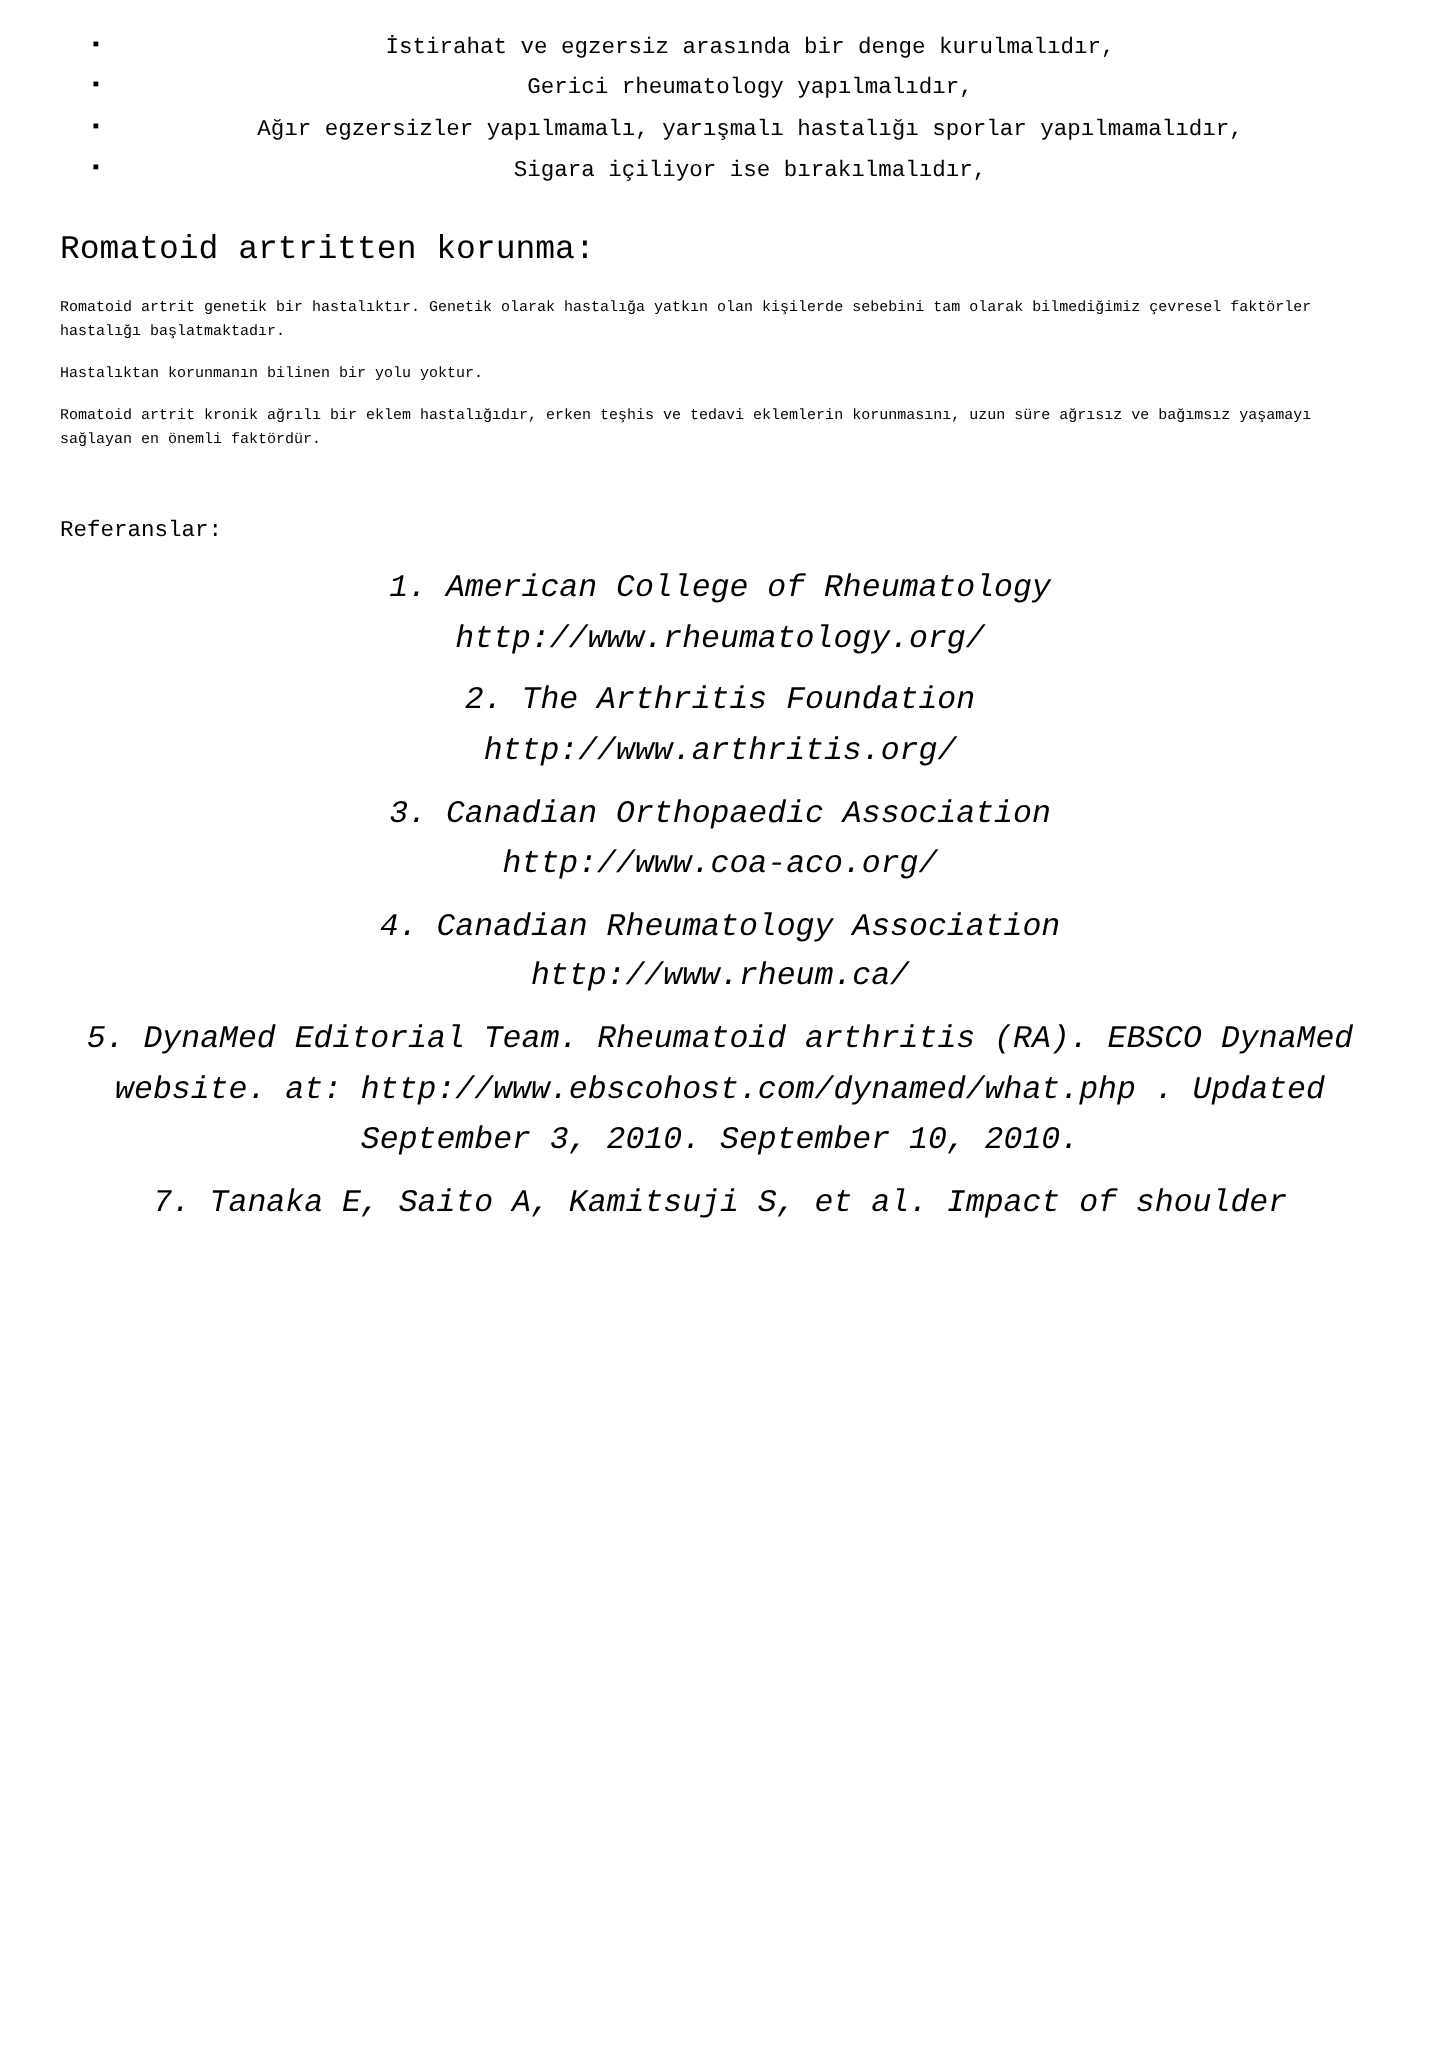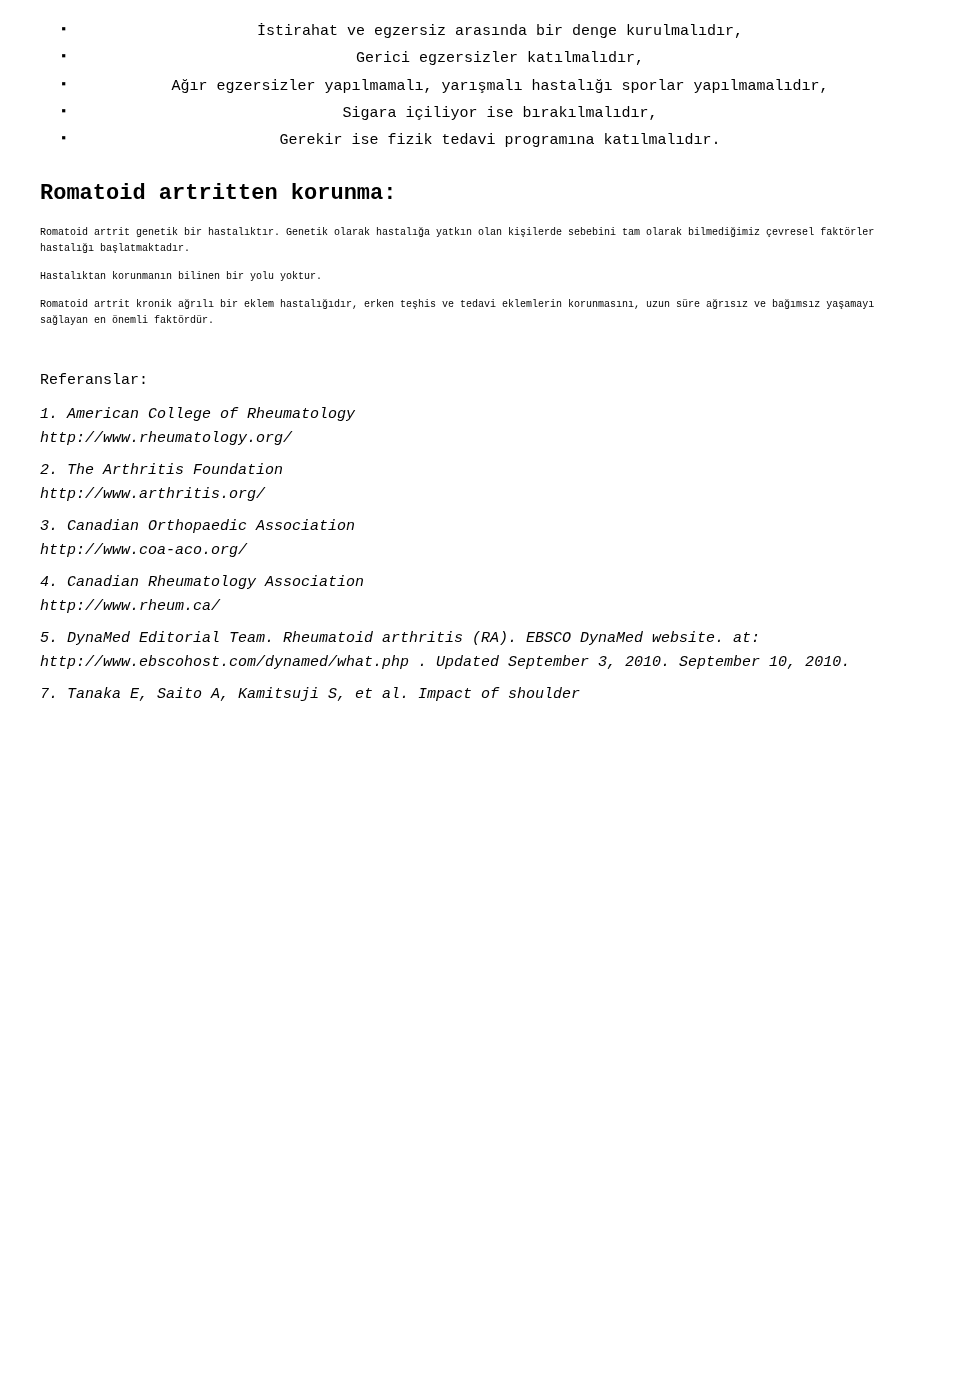--- a/index.html
+++ b/index.html
@@ -36,21 +36,21 @@
     .bullet-list li::before {
       content: '▪';
       position: absolute;
       left: 0;
       top: 0;
       font-size: 13px;
     }
 
     .section-heading {
       font-size: 22px;
-      font-weight: bold;
+      font-weight: normal;
       margin: 24px 0 14px 0;
       font-family: 'Courier New', Courier, monospace;
     }
 
     .paragraph {
       margin-bottom: 12px;
       font-size: 10px;
       line-height: 1.6;
       text-align: left;
     }
@@ -59,38 +59,38 @@
       margin-top: 40px;
     }
 
     .references-label {
       font-size: 15px;
       margin-bottom: 10px;
     }
 
     .ref-item {
       font-style: italic;
-      font-size: 15px;
+      font-size: 21px;
       line-height: 1.6;
       margin-bottom: 2px;
+      text-align: center;
     }
 
     .ref-item.block {
       margin-bottom: 8px;
     }
   </style>
 </head>
 <body>
 
 <ul class="bullet-list">
 <li>İstirahat ve egzersiz arasında bir denge kurulmalıdır,</li>
-    <li>Gerici egzersizler katılmalıdır,</li>
+    <li>Gerici rheumatology yapılmalıdır,</li>
     <li>Ağır egzersizler yapılmamalı, yarışmalı hastalığı sporlar yapılmamalıdır,</li>
     <li>Sigara içiliyor ise bırakılmalıdır,</li>
-    <li>Gerekir ise fizik tedavi programına katılmalıdır.</li>
   </ul>
 
 <h2 class="section-heading">Romatoid artritten korunma:</h2>
 
 <div class="paragraphs-container">
 <p class="paragraph">Romatoid artrit genetik bir hastalıktır. Genetik olarak hastalığa yatkın olan kişilerde sebebini tam olarak bilmediğimiz çevresel faktörler hastalığı başlatmaktadır.</p>
     <p class="paragraph">Hastalıktan korunmanın bilinen bir yolu yoktur.</p>
     <p class="paragraph">Romatoid artrit kronik ağrılı bir eklem hastalığıdır, erken teşhis ve tedavi eklemlerin korunmasını, uzun süre ağrısız ve bağımsız yaşamayı sağlayan en önemli faktördür.</p>
   </div>
 

